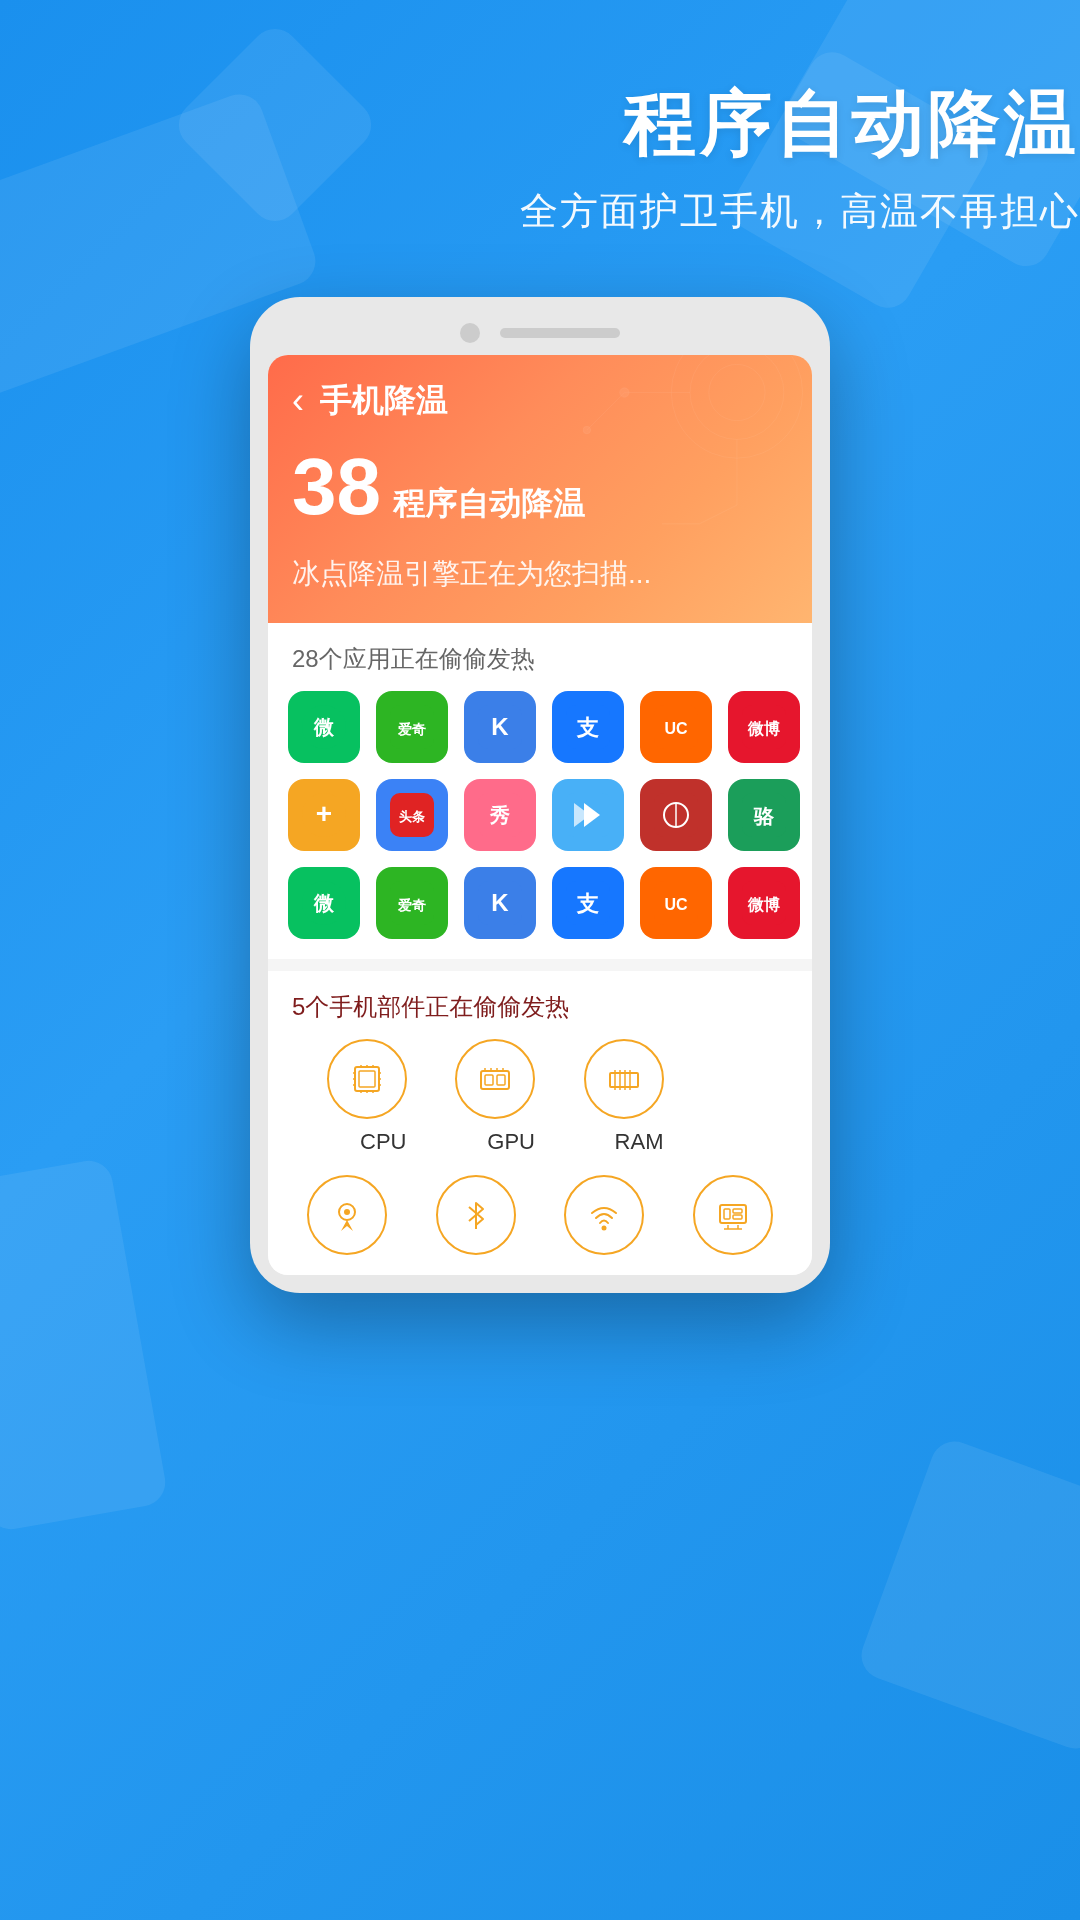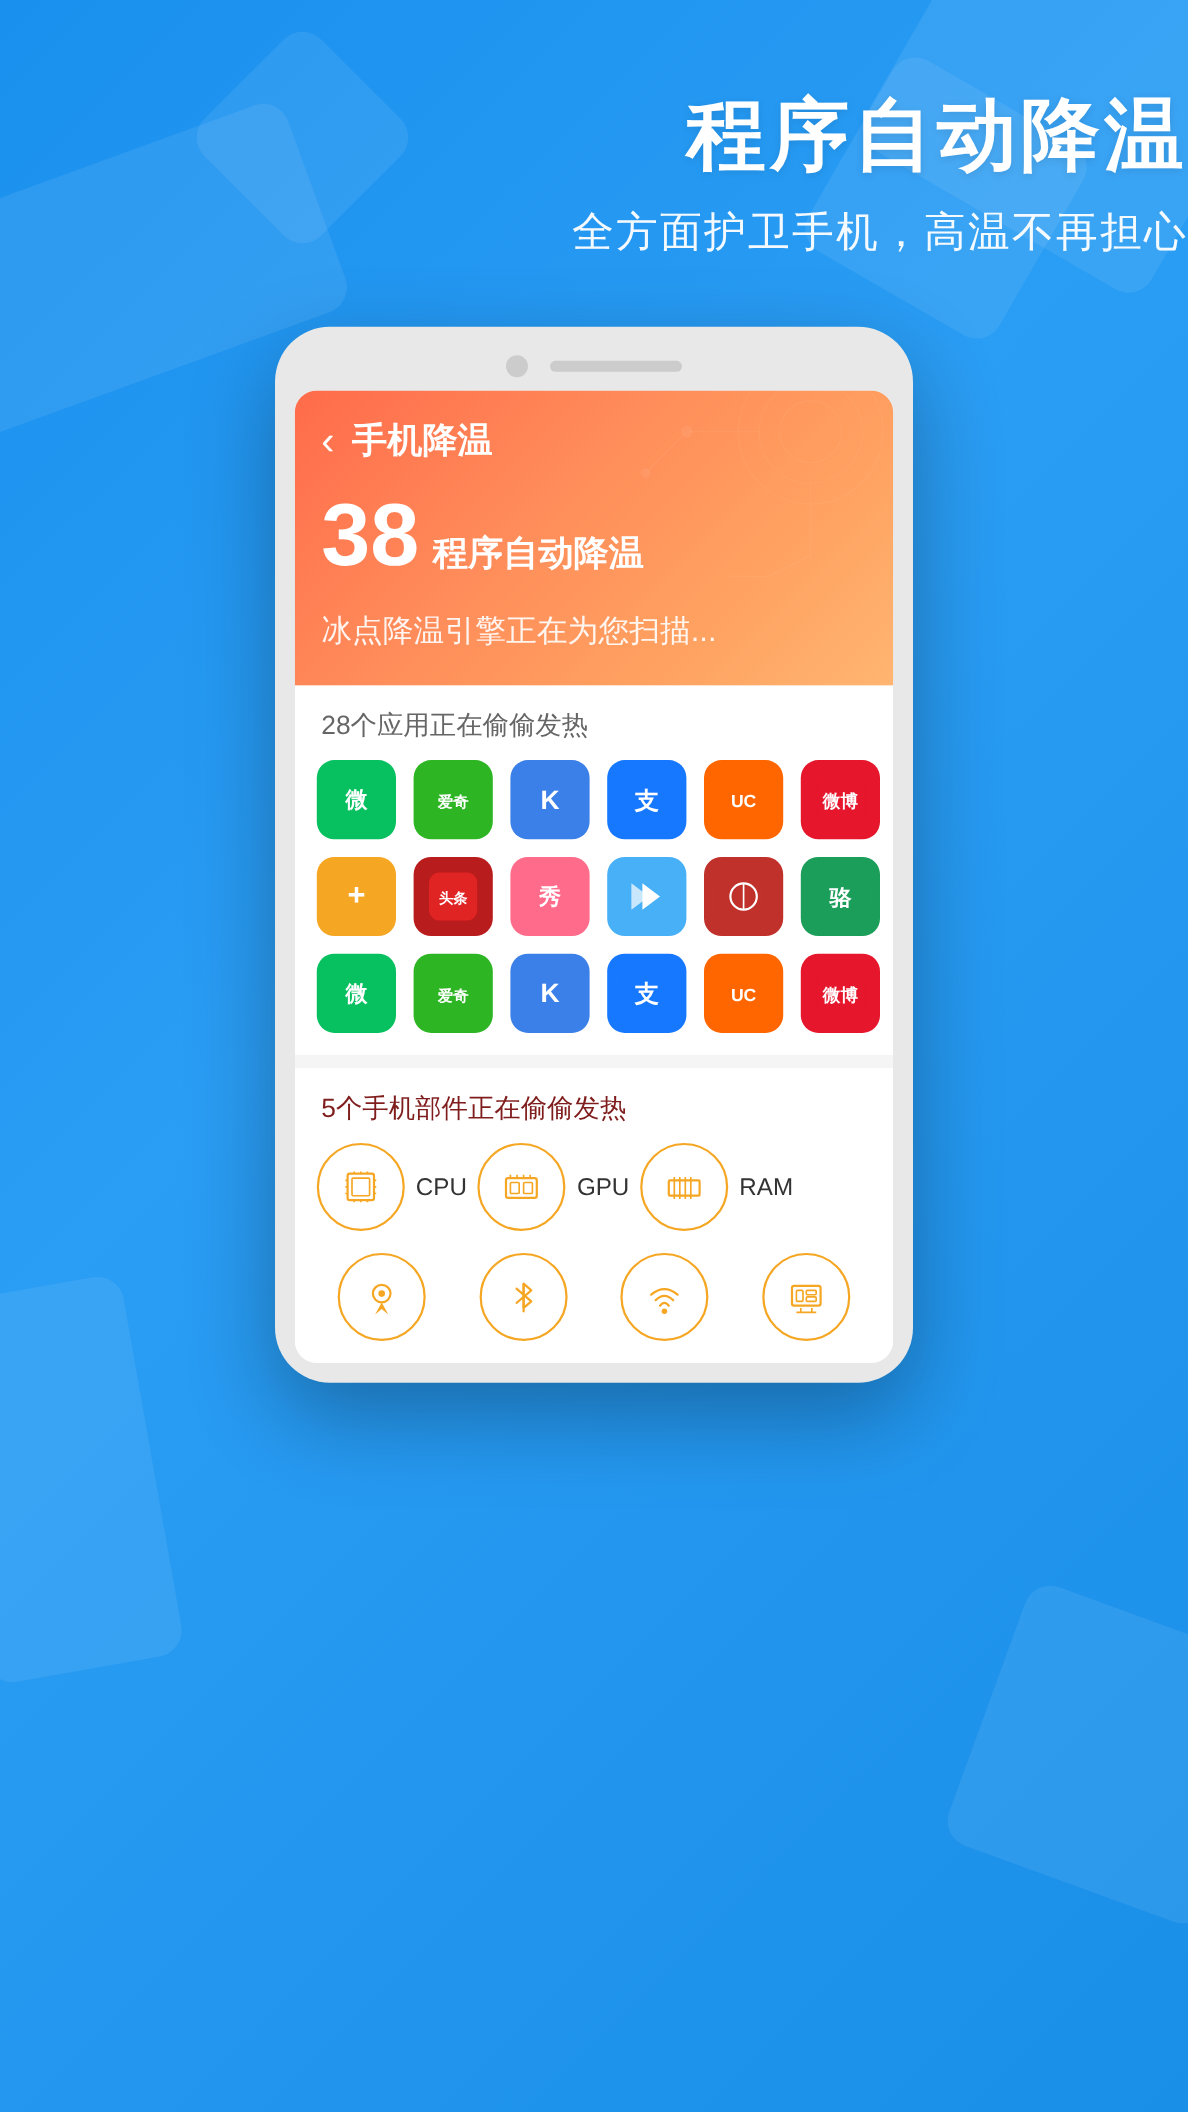--- a/index.html
+++ b/index.html
@@ -256,22 +256,22 @@
 
     .hw-icons-grid {
       display: grid;
       grid-template-columns: repeat(4, 1fr);
       gap: 10px;
       padding: 0 20px 10px;
     }
 
     .hw-item {
       display: flex;
-      flex-direction: row;
-      align-items: center;
+      flex-direction: column;
+      align-items: flex-end;
       gap: 10px;
     }
 
     .hw-icon-circle {
       width: 80px;
       height: 80px;
       border-radius: 50%;
       border: 2px solid #f5a623;
       display: flex;
       align-items: center;
@@ -410,21 +410,21 @@
                   <text x="22" y="29" text-anchor="middle" fill="white" font-size="16" font-weight="bold">微博</text>
                 </svg>
             </div>
 
             <div class="app-icon" style="background:#F5A623;">
               <svg width="44" height="44" viewBox="0 0 44 44">
                   <circle cx="22" cy="22" r="22" fill="#F5A623"></circle>
                   <text x="22" y="30" text-anchor="middle" fill="white" font-size="28" font-weight="bold">+</text>
                 </svg>
             </div>
-            <div class="app-icon" style="background:#b91c1c;">
+            <div class="app-icon" style="background:#3b82f6;">
               <svg width="44" height="44" viewBox="0 0 44 44">
                   <rect width="44" height="44" rx="10" fill="#E02323"></rect>
                   <text x="22" y="28" text-anchor="middle" fill="white" font-size="13" font-weight="bold">头条</text>
                 </svg>
             </div>
             <div class="app-icon" style="background:#FF6B8A;">
               <svg width="44" height="44" viewBox="0 0 44 44">
                   <rect width="44" height="44" rx="10" fill="#FF6B8A"></rect>
                   <text x="22" y="29" text-anchor="middle" fill="white" font-size="20" font-weight="bold">秀</text>
                 </svg>

